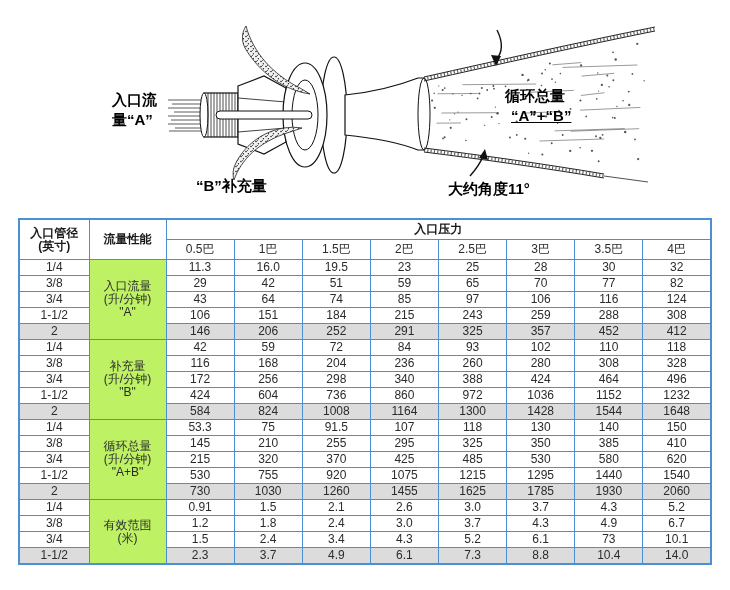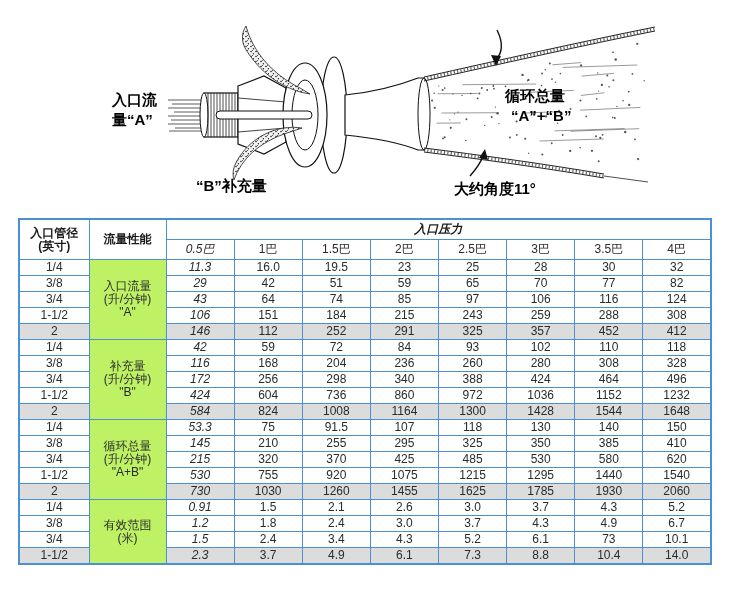--- a/index.html
+++ b/index.html
@@ -22,21 +22,21 @@
     border:1px solid #4a90d4; text-align:center; vertical-align:middle;
     padding:0; color:#2b2b2b; font-size:12px; height:15px; line-height:15px;
     overflow:hidden;
   }
   .perf-table { border:2px solid #4a90d4; }
   th.main-h { font-weight:bold; font-size:12px; line-height:13px; height:19px; color:#1a1a1a; }
   th.pcol { font-weight:normal; height:19px; }
   td.perf { line-height:13px; font-size:12px; background:#bef264; }
   td.perf div { line-height:13px; }
   tr.shaded td.size, tr.shaded td.data { background:#dcdcdc; }
-  .dbl-left { border-left:3px double #4a90d4;font-style:italic; }
+  .dbl-left { border-left:3px double #4a90d4; }
   .note {
     position:absolute; left:6px; top:567px; font-size:13px; color:#1f1f1f;
   }
 </style>
 </head>
 <body>
 
 <div class="page">
 
   <div class="diagram">
@@ -230,23 +230,23 @@
       </g>
     </svg>
 
     <div class="dlabel" style="left:112px; top:90px;">
       <span>入口流</span>
       <span class="l2">量“A”</span>
     </div>
     <div class="dlabel" style="left:196px; top:176px;">“B”补充量</div>
     <div class="dlabel" style="left:505px; top:86px;">
       <span>循环总量</span>
-      <span class="l2" style="padding-left:6px;">“A”+“B”</span>
+      <span class="l2" style="padding-left:6px;text-decoration:underline;">“A”+“B”</span>
     </div>
-    <div class="dlabel" style="left:448px; top:179px;margin-left:6px;">大约角度11°</div>
+    <div class="dlabel" style="left:448px; top:179px;">大约角度11°</div>
   </div>
 
   <table class="perf-table">
     <colgroup>
       <col style="width:70px">
         <col style="width:77px">
       <col>
         <col>
         <col>
         <col>
@@ -321,21 +321,21 @@
           <td class="data">184</td>
           <td class="data">215</td>
           <td class="data">243</td>
           <td class="data">259</td>
           <td class="data">288</td>
           <td class="data">308</td>
         </tr>
         <tr class="shaded">
           <td class="size">2</td>
           <td class="data dbl-left">146</td>
-          <td class="data">112</td>
+          <td class="data">206</td>
           <td class="data">252</td>
           <td class="data">291</td>
           <td class="data">325</td>
           <td class="data">357</td>
           <td class="data">452</td>
           <td class="data">412</td>
         </tr>
         <tr>
           <td class="size">1/4</td>
           <td class="perf" rowspan="5">

